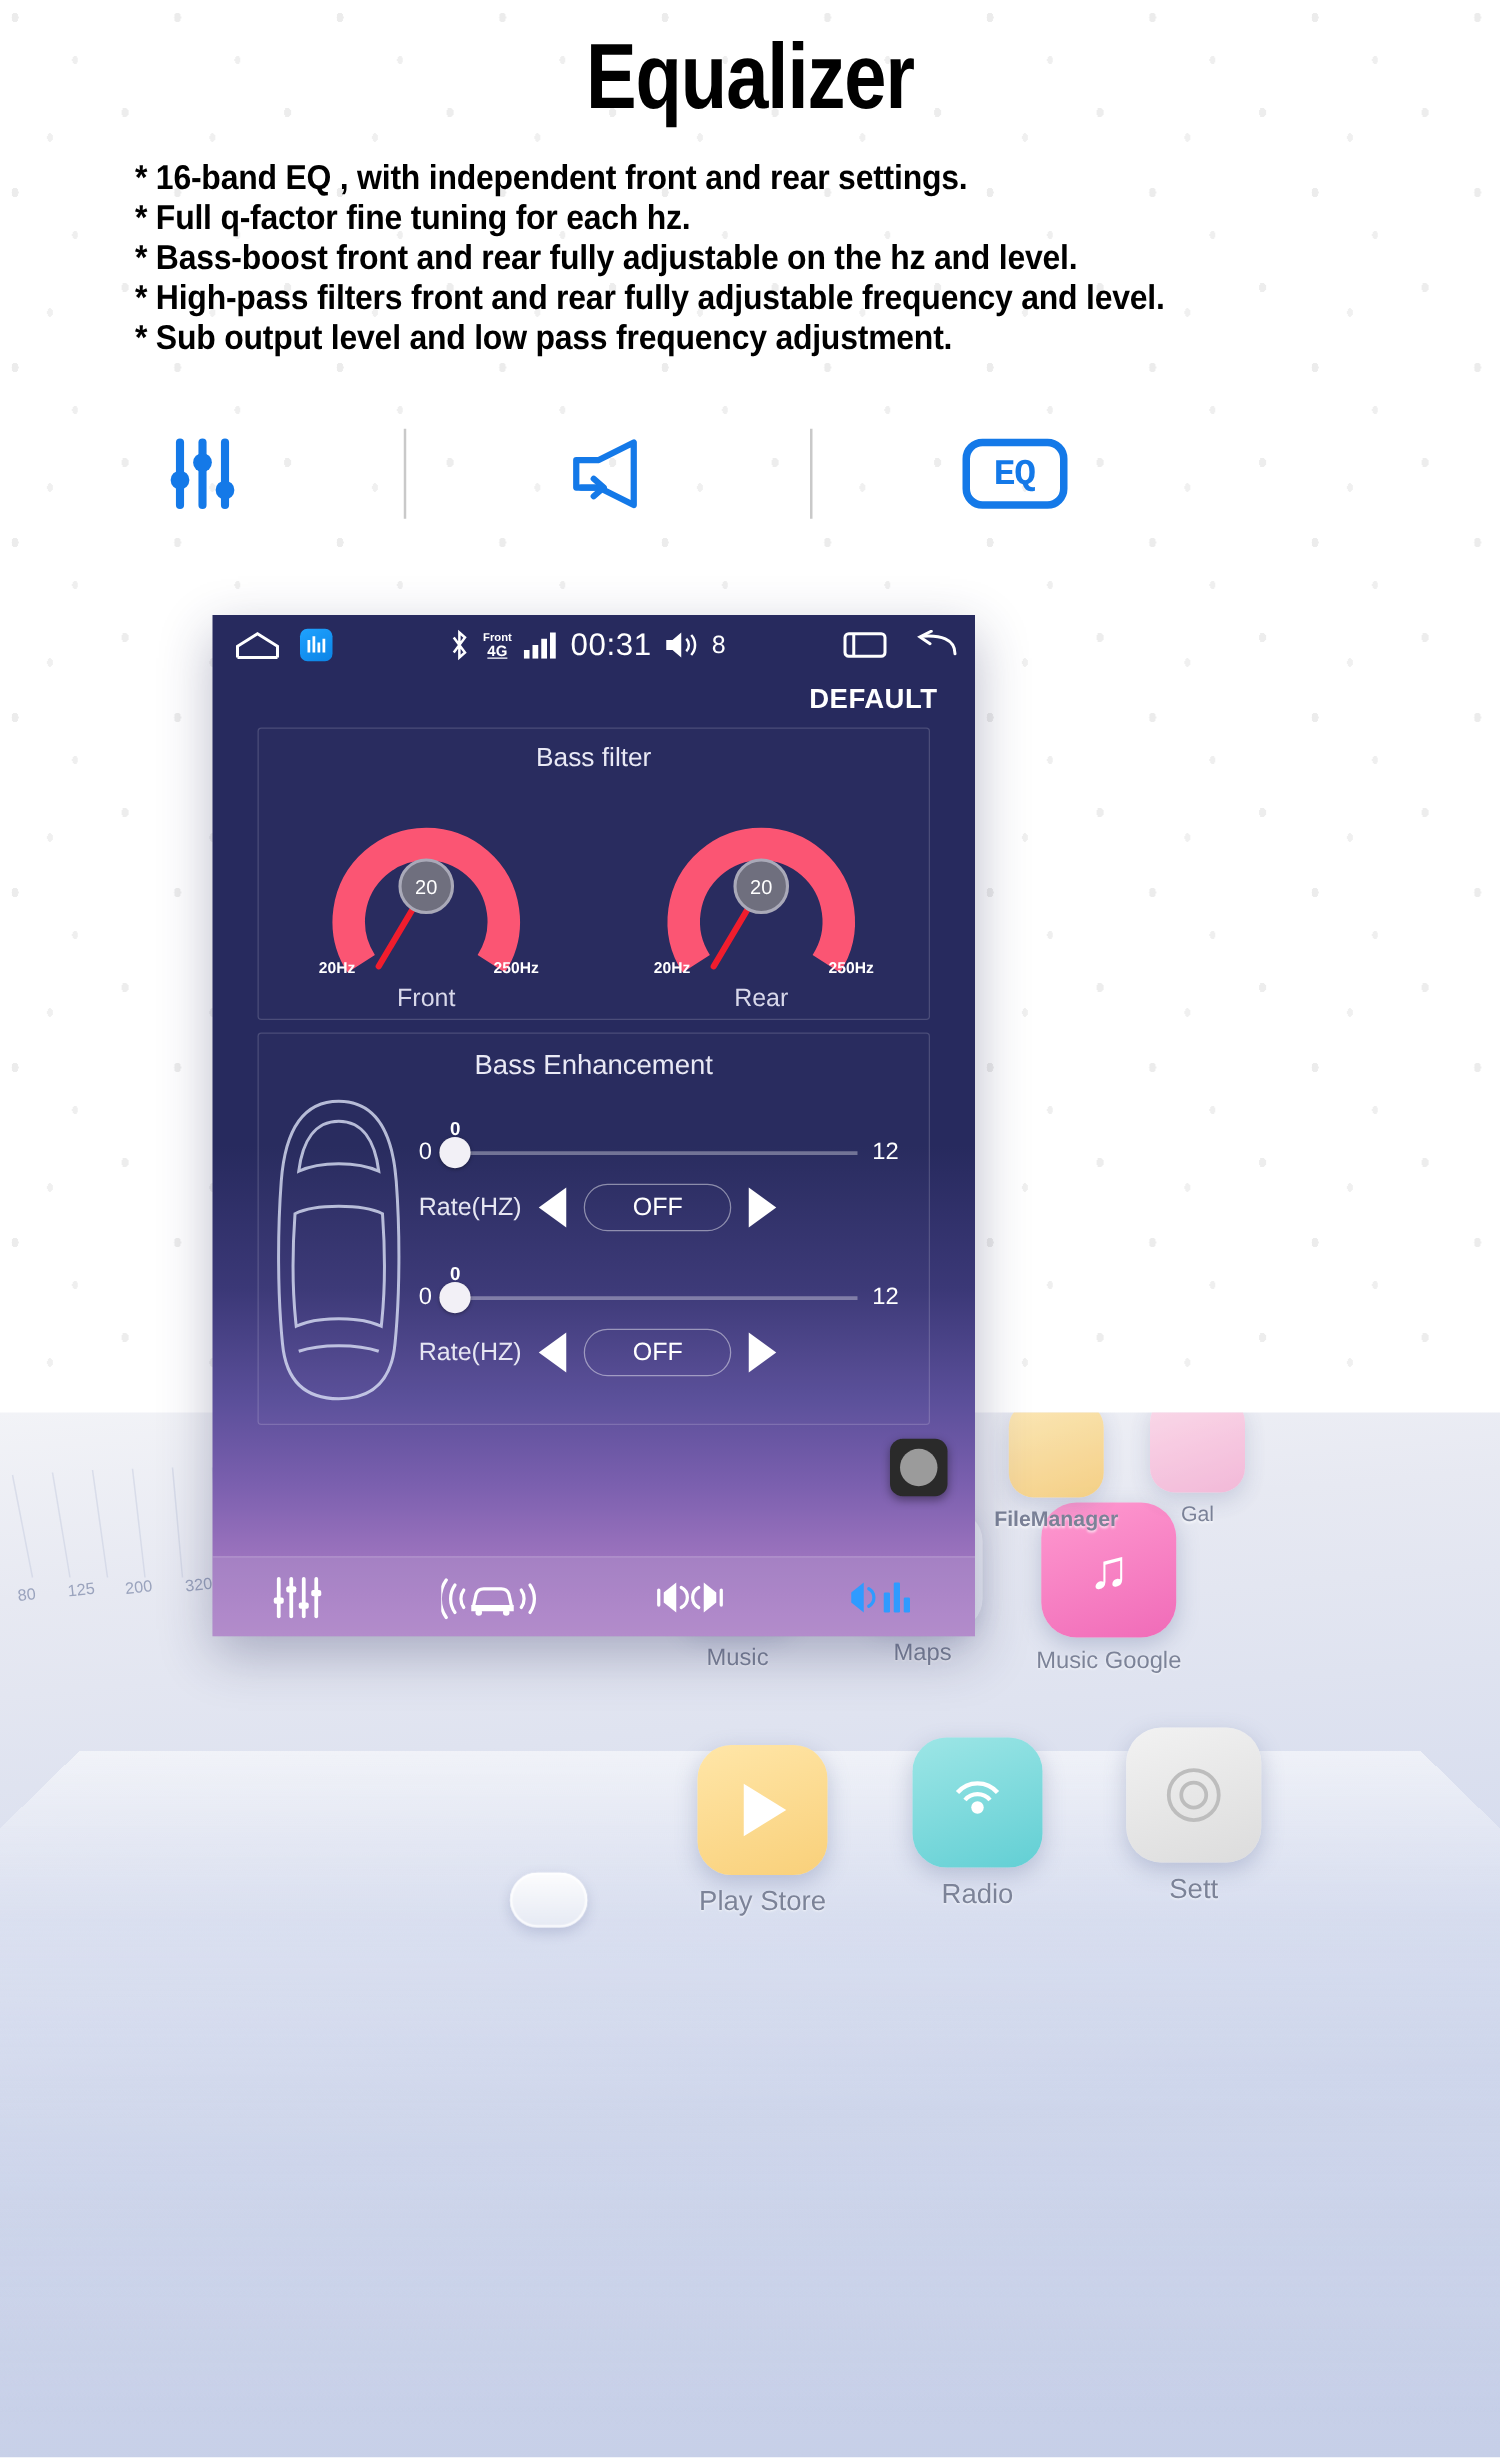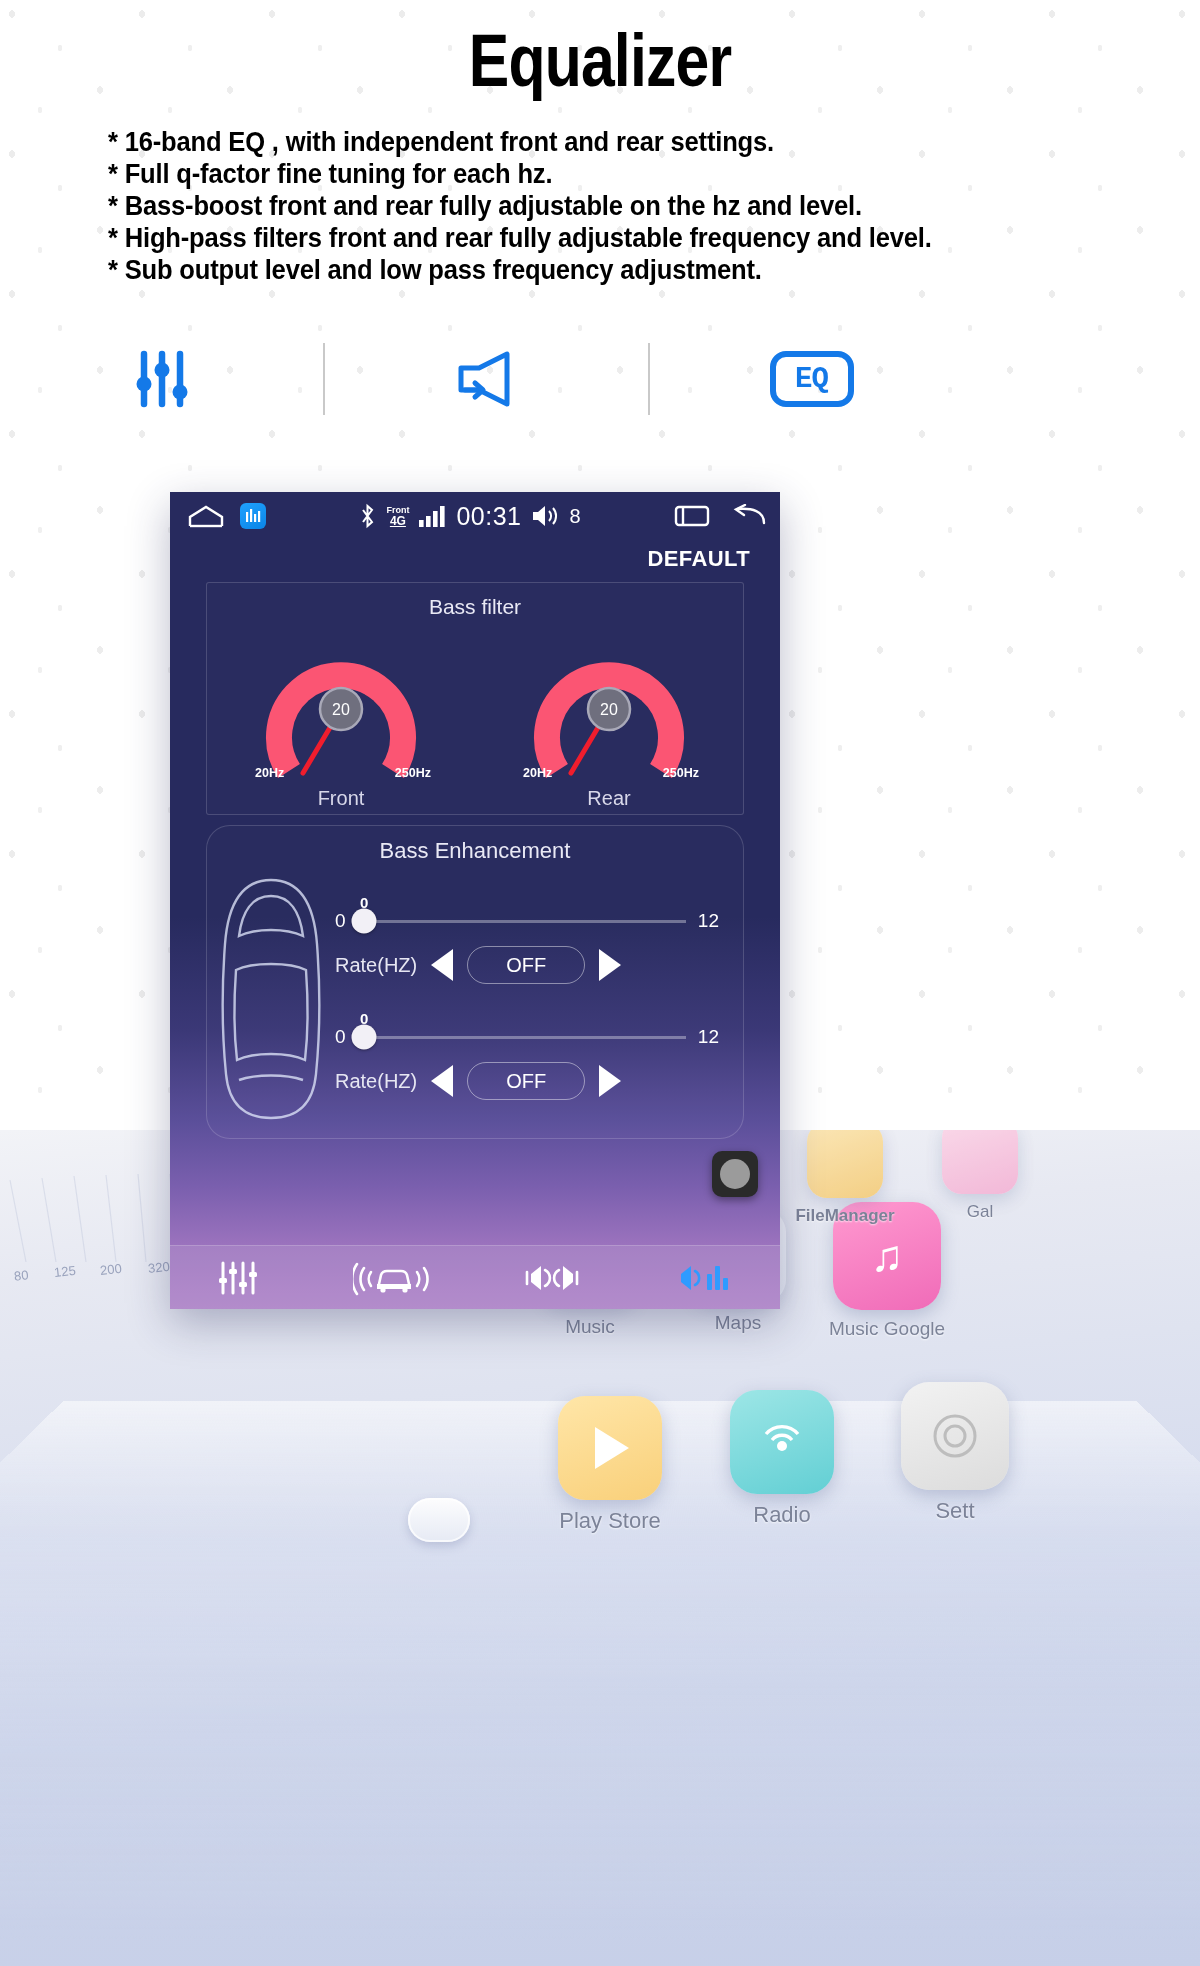--- a/index.html
+++ b/index.html
@@ -200,21 +200,21 @@
   <div class="hs-app" style="left:812px;top:72px;width:150px;">
     <div class="hs-tile" style="width:108px;height:108px;margin:0 auto;background:linear-gradient(160deg,#ff9ad0,#f06bb8);">
       <span style="color:#fff;font-size:44px;">♫</span>
     </div>
     <div class="hs-label">Music Google</div>
   </div>
   <div class="hs-app" style="left:760px;top:-8px;width:170px;">
     <div class="hs-tile" style="width:76px;height:76px;margin:0 auto;background:linear-gradient(160deg,#ffe5a8,#f7c96a);opacity:.8;"></div>
     <div class="hs-label" style="font-size:17px;font-weight:bold;">FileManager</div>
   </div>
-  <div class="hs-app" style="left:915px;top:-12px;width:130px;">
+  <div class="hs-app" style="left:893px;top:-12px;width:130px;">
     <div class="hs-tile" style="width:76px;height:76px;margin:0 auto;background:linear-gradient(160deg,#ffd3e6,#f6a8cf);opacity:.75;"></div>
     <div class="hs-label" style="font-size:17px;">Gal</div>
   </div>
 
   <div class="hs-app" style="left:540px;top:266px;width:140px;">
     <div class="hs-tile" style="width:104px;height:104px;margin:0 auto;background:linear-gradient(160deg,#ffe6a8,#f9d07a);">
       <svg width="46" height="50" viewBox="0 0 46 50">
           <polygon points="8,4 42,25 8,46" fill="#ffffff"></polygon>
         </svg>
     </div>
@@ -366,21 +366,21 @@
           <text x="100" y="92" text-anchor="middle" fill="#ffffff" font-size="16" font-family="Liberation Sans, sans-serif">20</text>
         </svg>
         <span class="hz-left">20Hz</span>
         <span class="hz-right">250Hz</span>
         <div class="knob-sub">Rear</div>
       </div>
 
     </div>
   </div>
 
-  <div class="panel" style="margin-top:10px;border-radius:24px;">
+  <div class="panel" style="margin-top:10px;">
     <div class="panel-title" style="font-size:22px;padding-bottom:6px;">Bass Enhancement</div>
     <div class="enh-body">
 
       <div class="car-col">
         <svg width="118" height="250" viewBox="0 0 118 250" fill="none" stroke="rgba(222,228,248,.78)" stroke-width="2.4">
           <path d="M59 6 C30 6 16 30 13 70 C10 110 10 160 14 200 C17 232 34 244 59 244
                    C84 244 101 232 104 200 C108 160 108 110 105 70 C102 30 88 6 59 6 Z"></path>
           <path d="M59 22 C40 22 30 38 27 62 C44 54 74 54 91 62 C88 38 78 22 59 22 Z"></path>
           <path d="M24 96 C40 88 78 88 94 96 C96 124 96 160 93 186 C76 178 42 178 25 186 C22 160 22 124 24 96 Z"></path>
           <path d="M27 206 C44 200 74 200 91 206"></path>

